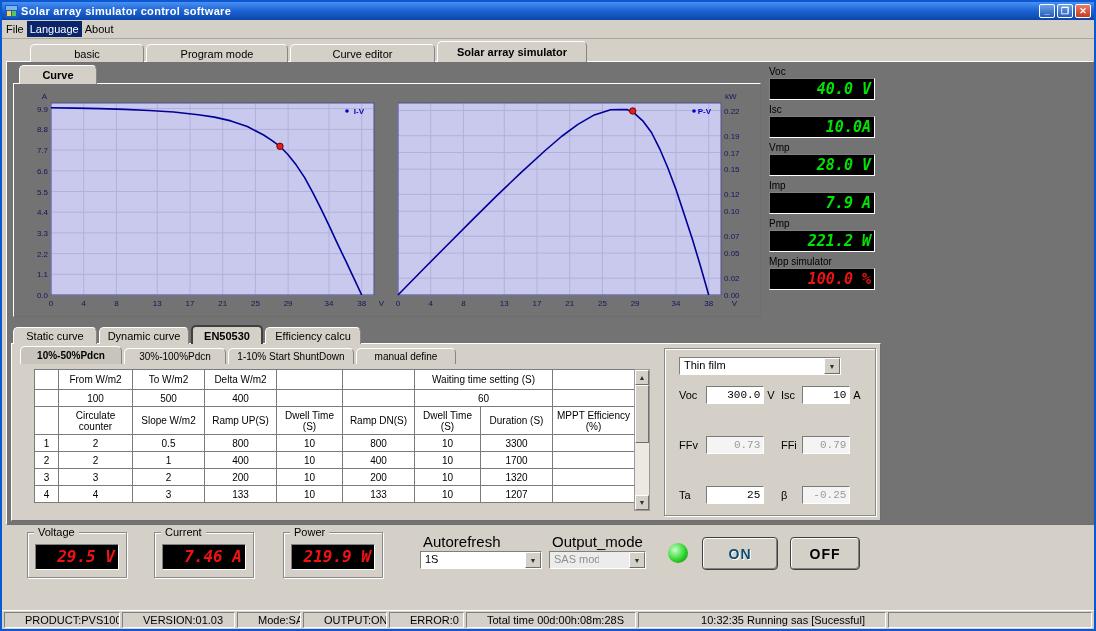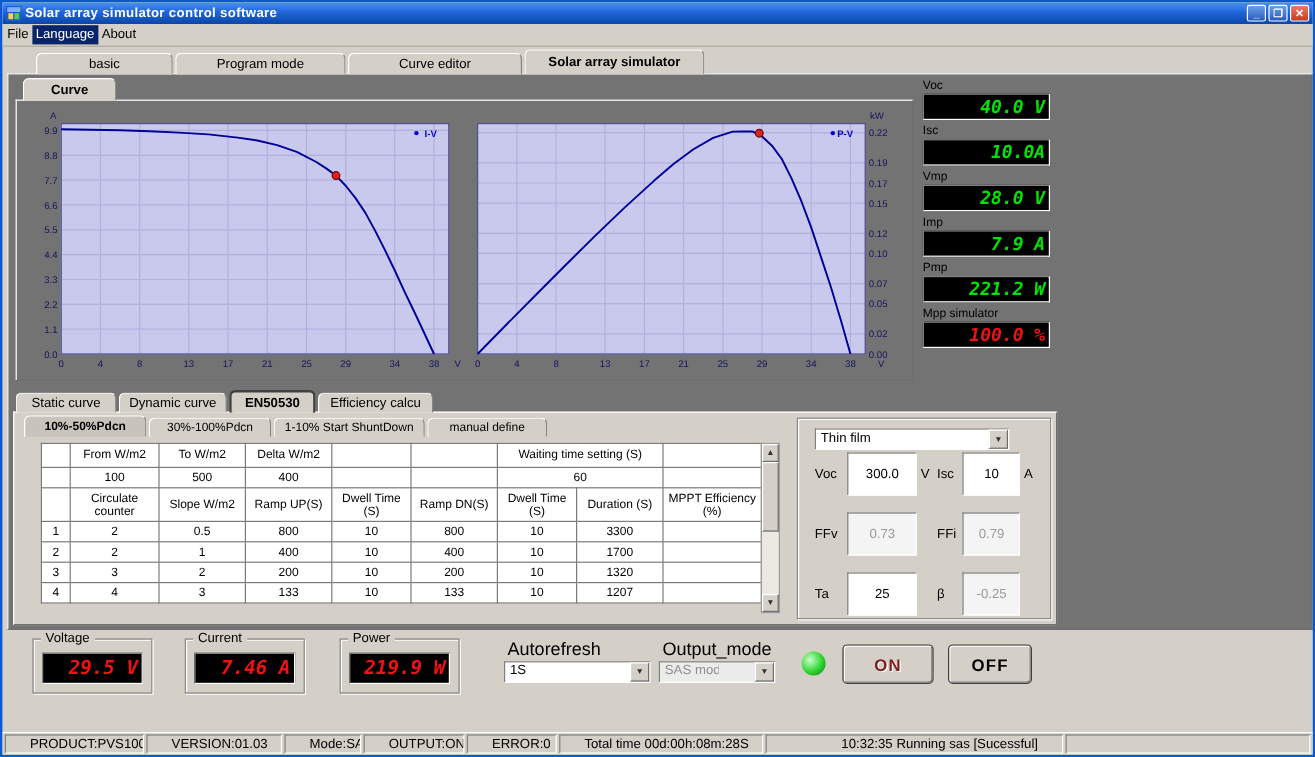--- a/index.html
+++ b/index.html
@@ -69,36 +69,36 @@
   .combo .val{flex:1;padding:1px 4px;white-space:nowrap;overflow:hidden;}
   .combo .cbtn{width:16px;background:#d4d0c8;border:1px solid;border-color:#fff #6e6e6e #6e6e6e #fff;
     font-size:7px;display:flex;align-items:center;justify-content:center;color:#303030;}
   .combo.disabled{background:#ececec;}
   .combo.disabled .val{color:#8f8f8f;}
   .model-combo{position:absolute;left:14px;top:8px;width:162px;}
   .param-row{position:absolute;left:14px;right:8px;height:20px;display:flex;align-items:center;}
   .plabel{font-size:11px;width:28px;}
   .punit{font-size:11px;width:14px;margin-left:3px;}
   .field{background:#fff;border:1px solid;border-color:#7a7a7a #fff #fff #7a7a7a;font-size:11px;
-    padding:1px 3px;width:58px;height:36px;text-align:center;font-family:Liberation Sans, sans-serif;}
+    padding:1px 3px;width:58px;height:18px;text-align:right;font-family:Liberation Mono, monospace;}
   .field:disabled{color:#9a9a9a;background:#f4f4f4;}
   .pgap{flex:1;}
   
   .readout{position:absolute;top:530px;width:100px;height:46px;border:1px solid #8a8a8a;
     box-shadow:inset 1px 1px 0 #fff,1px 1px 0 #fff;}
   .ro-label{position:absolute;top:-7px;left:6px;background:#d4d0c8;padding:0 4px;font-size:11px;}
   .ro-lcd{position:absolute;left:7px;top:11px;width:84px;height:26px;font-size:16px;line-height:22px;}
   .ctl-label{position:absolute;font-size:15px;}
   .ctl-combo{position:absolute;}
   .led{position:absolute;left:666px;top:541px;width:20px;height:20px;border-radius:50%;
     background:radial-gradient(circle at 35% 35%,#c8ffc8,var(--led-on,#2ed52e) 55%,#0a7a0a 100%);}
   .push-btn{position:absolute;top:535px;height:33px;background:#d4d0c8;border:1px solid #404040;border-radius:4px;
     box-shadow:inset 1px 1px 0 #fff,inset -1px -1px 0 #808080;font-weight:bold;font-size:14px;
     display:flex;align-items:center;justify-content:center;letter-spacing:1px;}
-  .push-btn.disabled{color:#7f1d1d;text-shadow:1px 1px 0 #fff;}
+  .push-btn.disabled{color:#0c4a6e;text-shadow:1px 1px 0 #fff;}
   
   .statusbar{position:absolute;left:0;bottom:0;right:0;height:19px;background:#d4d0c8;border-top:1px solid #fff;
     display:flex;gap:2px;padding:1px 2px;font-size:11px;align-items:stretch;}
   .status-seg{border:1px solid;border-color:#808080 #fff #fff #808080;padding:1px 20px;
     white-space:nowrap;overflow:hidden;flex:0 0 auto;text-align:right;}
   .status-fill{flex:1 1 auto;}
 </style>
 </head>
 <body>
 

